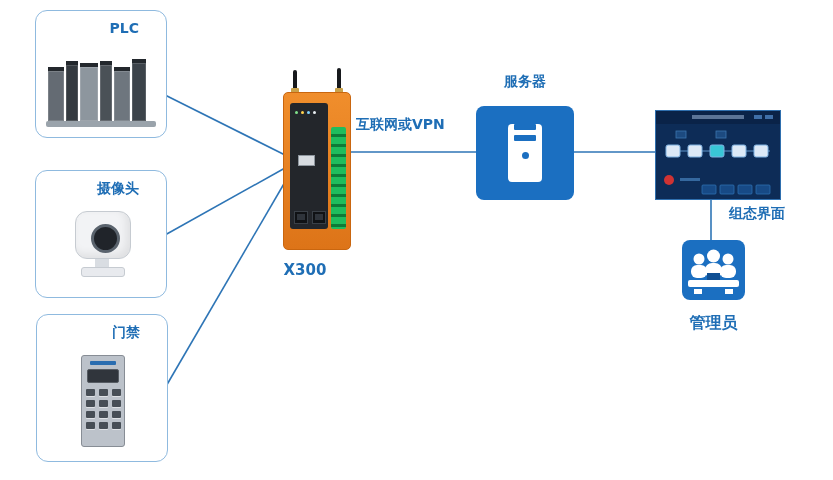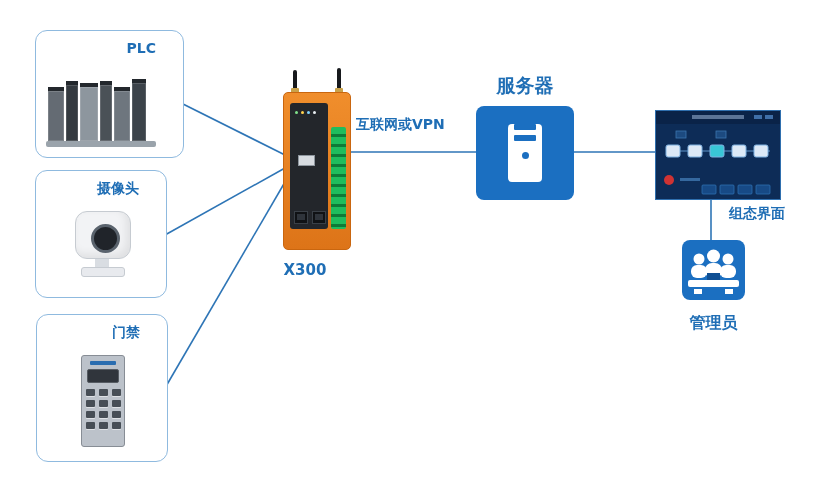--- a/index.html
+++ b/index.html
@@ -42,21 +42,21 @@
   .gw-port{width:14px;height:13px;background:#101215;border:1px solid #3a4047;box-sizing:border-box;}
   .gw-port-in{width:8px;height:6px;background:#2f343b;margin:2px auto 0 auto;}
   .gw-term{position:absolute;right:4px;top:34px;width:15px;height:102px;border-radius:2px;
            background:repeating-linear-gradient(180deg,#1fbd5d 0 7px,#0e7a38 7px 10px);}
   .gw-label{position:absolute;left:270px;top:261px;width:70px;text-align:center;color:#1F6EB5;font-weight:bold;font-size:15px;}
 
   
   .link-label{position:absolute;left:356px;top:116px;color:#1F6EB5;font-weight:bold;font-size:14px;}
 
   
-  .server-label{position:absolute;left:475px;top:73px;width:100px;text-align:center;color:#1F6EB5;font-weight:bold;font-size:19px;}
+  .server-label{position:absolute;left:475px;top:73px;width:100px;text-align:center;color:#1F6EB5;font-weight:bold;font-size:14px;}
   .server-icon{position:absolute;left:476px;top:106px;width:98px;height:94px;background:#1B6FC1;border-radius:8px;}
   .srv-tower{width:34px;height:58px;background:#fff;border-radius:4px;margin:18px auto 0 auto;}
   .srv-slot{width:22px;height:6px;background:#1B6FC1;margin:0 auto;border-radius:1px;}
   .srv-slot1{padding-top:0;margin-top:8px;}
   .srv-slot2{margin-top:5px;}
   .srv-dot{width:7px;height:7px;border-radius:50%;background:#1B6FC1;margin:11px auto 0 auto;}
 
   
   .scada{position:absolute;left:655px;top:110px;width:126px;height:90px;background:#0D2C57;border:1px solid #2f6fae;box-sizing:border-box;}
   .scada-label{position:absolute;left:729px;top:205px;color:#1F6EB5;font-weight:bold;font-size:14px;}
@@ -74,21 +74,21 @@
     <g stroke="#2E75B6" stroke-width="1.6" fill="none">
       <line x1="165" y1="95" x2="285" y2="155"></line>
       <line x1="165" y1="235" x2="285" y2="168"></line>
       <line x1="165" y1="388" x2="285" y2="182"></line>
       <line x1="350" y1="152" x2="476" y2="152"></line>
       <line x1="574" y1="152" x2="655" y2="152"></line>
       <line x1="711" y1="200" x2="711" y2="240"></line>
     </g>
   </svg>
 
-  <div class="device-box" style="left:35px;top:30px;height:126px;padding-left:17px;">
+  <div class="device-box" style="left:35px;top:10px;height:126px;">
     <div class="box-label">PLC</div>
     <div class="plc-art">
       <div class="mod" style="width:16px;height:50px;background:#646b73;"></div>
       <div class="mod" style="width:12px;height:56px;background:#343a40;"></div>
       <div class="mod" style="width:18px;height:54px;background:#8d969e;"></div>
       <div class="mod" style="width:12px;height:56px;background:#4a5157;"></div>
       <div class="mod" style="width:16px;height:50px;background:#6e767e;"></div>
       <div class="mod" style="width:14px;height:58px;background:#3c434a;"></div>
     </div>
     <div class="plc-base"></div>

